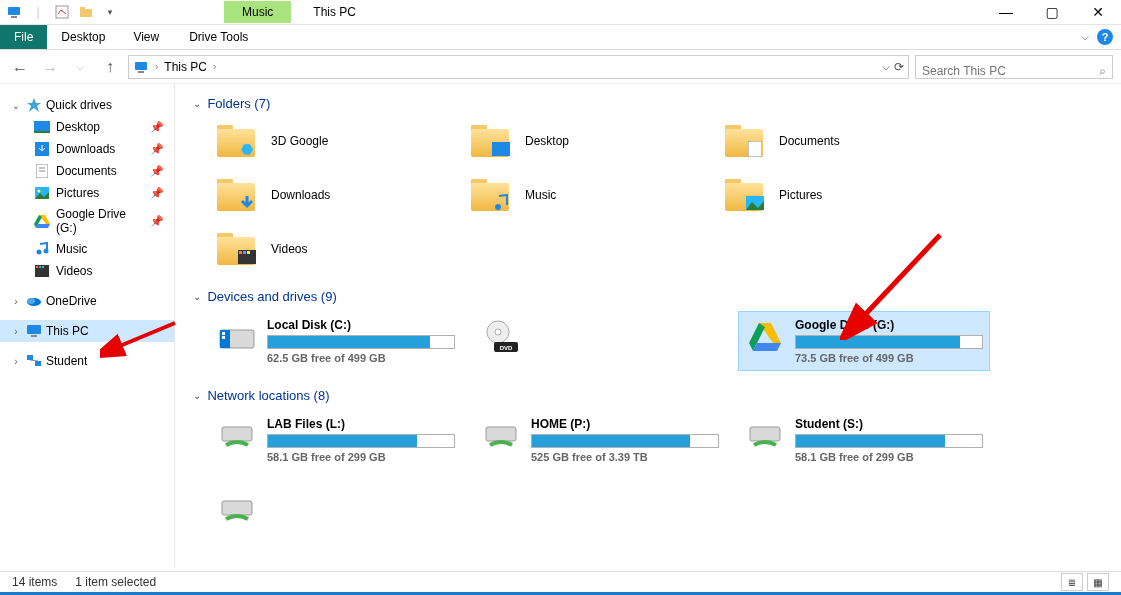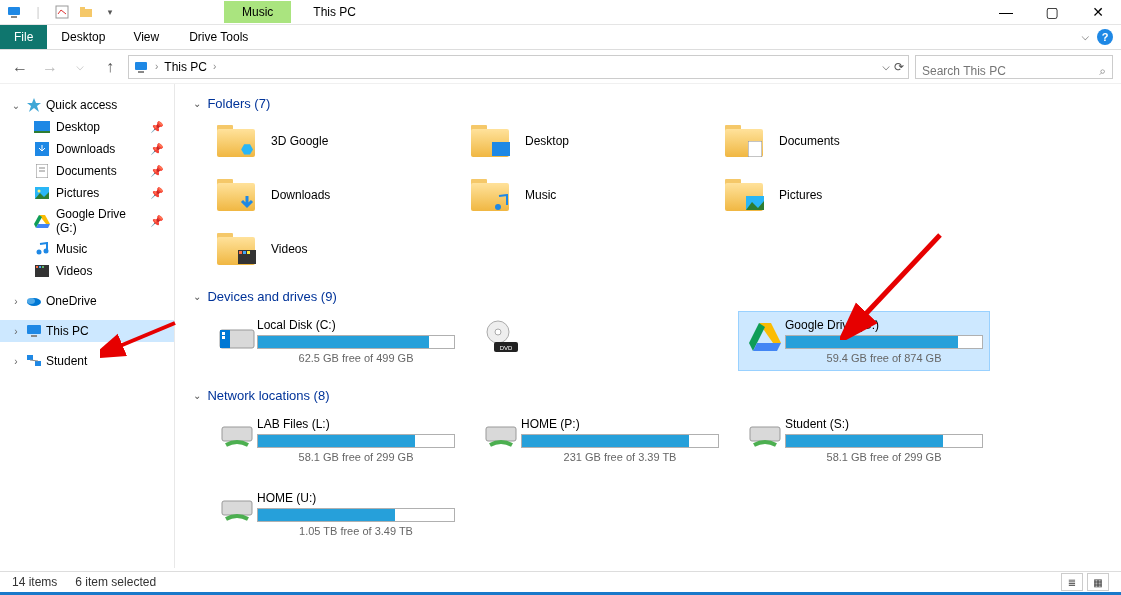--- a/index.html
+++ b/index.html
@@ -51,28 +51,28 @@
 .group-header .gh-chev { color: #555; font-size: 10px; }
 
 .folders-grid { display: grid; grid-template-columns: repeat(3, 240px); gap: 10px 14px; margin-bottom: 18px; margin-left: 18px; }
 .folder-item { display: flex; align-items: center; gap: 14px; padding: 4px; }
 .folder-icon { width: 42px; height: 36px; position: relative; }
 .folder-top { position: absolute; top: 2px; left: 2px; width: 16px; height: 6px; background: #f5c869; border-radius: 1px 1px 0 0; }
 .folder-body { position: absolute; top: 6px; left: 2px; right: 2px; bottom: 2px; background: linear-gradient(#ffe29b,#f0b742); border-radius: 2px; }
 .overlay { position: absolute; right: 0; bottom: 0; width: 20px; height: 20px; display: flex; align-items: center; justify-content: center; font-size: 14px; }
 
 .drives-grid { display: grid; grid-template-columns: repeat(3, 250px); gap: 16px 14px; margin-bottom: 18px; margin-left: 18px; }
-.drive-item { display: flex; padding: 6px; }
+.drive-item { display: flex; gap: 10px; padding: 6px; font-weight: bold; }
 .drive-item.selected { background: #cde8ff; outline: 1px solid #99d1ff; }
 .drive-icon { width: 40px; height: 38px; display: flex; align-items: center; justify-content: center; }
 .drive-info { flex: 1; }
 .drive-name { font-size: 12px; margin-bottom: 3px; }
 .drive-bar { height: 14px; border: 1px solid #b0b0b0; background: #fff; position: relative; margin-bottom: 3px; }
 .drive-fill { height: 100%; background: #26a0da; }
-.drive-status { font-size: 11px; color: #666; text-align: center; }
+.drive-status { font-size: 11px; color: #666; }
 
 
 .statusbar { position: absolute; bottom: 0; left: 0; right: 0; height: 24px; border-top: 1px solid #ddd; display: flex; align-items: center; padding: 0 12px; gap: 18px; font-size: 12px; color: #333; border-bottom: 3px solid #1979ca; }
 .statusbar .view-icons { margin-left: auto; display: flex; gap: 4px; }
 .view-icon { width: 22px; height: 18px; border: 1px solid #ccc; display: flex; align-items: center; justify-content: center; font-size: 10px; }
 
 
 .arrow-annot { position: absolute; pointer-events: none; }
 
 
@@ -153,21 +153,21 @@
 <div class="main">
 
   <div class="sidebar">
     <div class="side-item">
       <span class="chev">⌄</span>
       <span class="side-icon">
         <svg width="16" height="16">
             <polygon points="8,1 10,6 15,6 11,9 13,15 8,11 3,15 5,9 1,6 6,6" fill="#3fa7d6"></polygon>
           </svg>
       </span>
-      <span>Quick access</span>
+      <span>Quick drives</span>
     </div>
 
     <div class="side-item sub">
       <span class="left">
           <span class="side-icon">
             <svg width="16" height="12">
               <rect width="16" height="10" fill="#1e88e5"></rect>
               <rect y="10" width="16" height="2" fill="#2e7d32"></rect>
             </svg>
           </span>
@@ -422,21 +422,21 @@
               <polygon points="12,2 24,2 34,22 26,22" fill="#fbbc04"></polygon>
               <polygon points="12,2 2,22 6,30 18,6" fill="#0f9d58"></polygon>
               <polygon points="34,22 30,30 6,30 10,22" fill="#4285f4"></polygon>
             </svg>
           </div>
         <div class="drive-info">
           <div class="drive-name">Google Drive (G:)</div>
           <div class="drive-bar">
               <div class="drive-fill" style="width:88%"></div>
             </div>
-          <div class="drive-status">59.4 GB free of 874 GB</div>
+          <div class="drive-status">73.5 GB free of 499 GB</div>
         </div>
       </div>
     </div>
 
     <div class="group-header">
       <span class="gh-chev">⌄</span>
       <span>Network locations (8)</span>
     </div>
     <div class="drives-grid">
       <div class="drive-item">
@@ -459,21 +459,21 @@
             <svg width="38" height="30">
               <rect x="4" y="6" width="30" height="14" fill="#d9d9d9" stroke="#999" rx="2"></rect>
               <path d="M8 24 Q19 18 30 24" stroke="#4caf50" stroke-width="4" fill="none"></path>
             </svg>
           </div>
         <div class="drive-info">
           <div class="drive-name">HOME (P:)</div>
           <div class="drive-bar">
               <div class="drive-fill" style="width:85%"></div>
             </div>
-          <div class="drive-status">231 GB free of 3.39 TB</div>
+          <div class="drive-status">525 GB free of 3.39 TB</div>
         </div>
       </div>
       <div class="drive-item">
         <div class="drive-icon">
             <svg width="38" height="30">
               <rect x="4" y="6" width="30" height="14" fill="#d9d9d9" stroke="#999" rx="2"></rect>
               <path d="M8 24 Q19 18 30 24" stroke="#4caf50" stroke-width="4" fill="none"></path>
             </svg>
           </div>
         <div class="drive-info">
@@ -484,27 +484,20 @@
           <div class="drive-status">58.1 GB free of 299 GB</div>
         </div>
       </div>
       <div class="drive-item">
         <div class="drive-icon">
             <svg width="38" height="30">
               <rect x="4" y="6" width="30" height="14" fill="#d9d9d9" stroke="#999" rx="2"></rect>
               <path d="M8 24 Q19 18 30 24" stroke="#4caf50" stroke-width="4" fill="none"></path>
             </svg>
           </div>
-        <div class="drive-info">
-          <div class="drive-name">HOME (U:)</div>
-          <div class="drive-bar">
-              <div class="drive-fill" style="width:70%"></div>
-            </div>
-          <div class="drive-status">1.05 TB free of 3.49 TB</div>
-        </div>
       </div>
     </div>
 
   </div>
 </div>
 
 <svg class="arrow-annot" style="left:100px;top:318px" width="80" height="40">
   <defs>
       <marker id="ah1" markerWidth="10" markerHeight="10" refX="2" refY="3" orient="auto">
         <path d="M0,0 L0,6 L9,3 z" fill="#e60000"></path>
@@ -516,18 +509,18 @@
   <defs>
       <marker id="ah2" markerWidth="10" markerHeight="10" refX="2" refY="3" orient="auto">
         <path d="M0,0 L0,6 L9,3 z" fill="#e60000"></path>
       </marker>
     </defs>
   <line x1="100" y1="5" x2="20" y2="90" stroke="#e60000" stroke-width="5" marker-end="url(#ah2)"></line>
 </svg>
 
 <div class="statusbar">
   <span>14 items</span>
-  <span>6 item selected</span>
+  <span>1 item selected</span>
   <div class="view-icons">
     <div class="view-icon">≣</div>
     <div class="view-icon">▦</div>
   </div>
 </div>
 
 </body></html>

